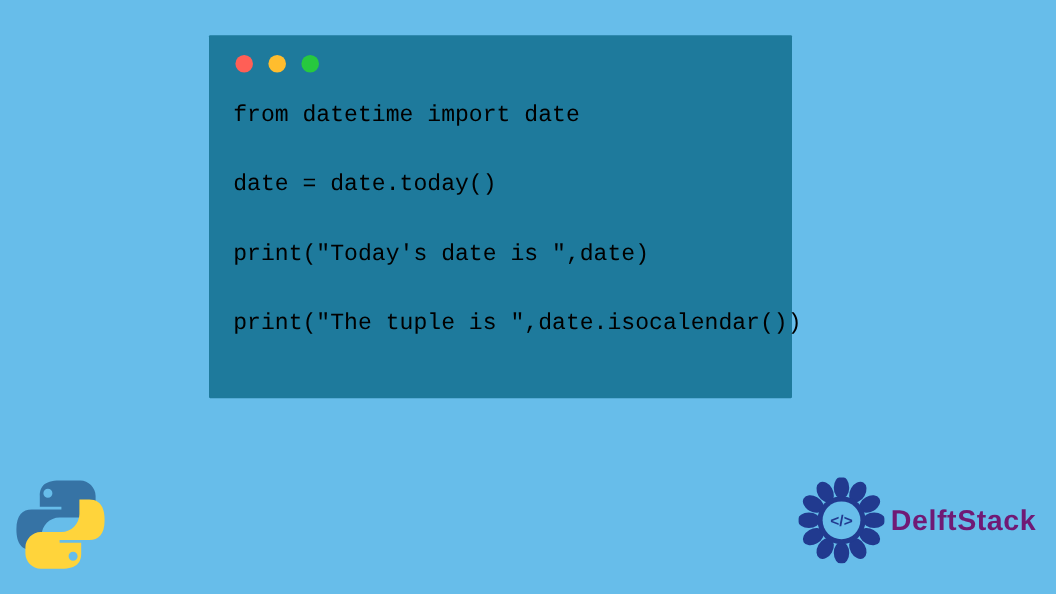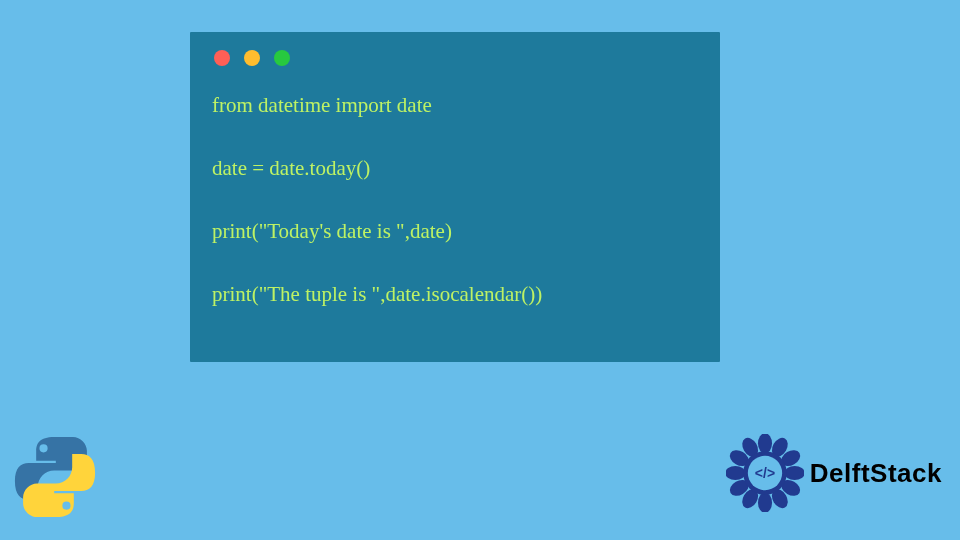--- a/index.html
+++ b/index.html
@@ -37,22 +37,22 @@
   .tl-btn {
     width: 16px;
     height: 16px;
     border-radius: 50%;
   }
   .red    { background: #ff5f56; }
   .yellow { background: #ffbd2e; }
   .green  { background: #27c93f; }
   .code-area {
     margin-top: 24px;
-    color: #bef264;
-    font-family: Liberation Serif, serif;
+    color: #000000;
+    font-family: Liberation Mono, monospace;
     font-size: 21px;
     line-height: 1.5;
     white-space: pre;
   }
 
   
   .python-logo {
     position: absolute;
     left: 10px;
     bottom: 18px;
@@ -67,21 +67,21 @@
     bottom: 28px;
     display: flex;
     align-items: center;
     gap: 6px;
   }
   .delft-badge {
     width: 78px;
     height: 78px;
   }
   .delft-text {
-    color: #000000;
+    color: #701a75;
     font-weight: 700;
     font-size: 26px;
     font-family: Arial, Helvetica, sans-serif;
     letter-spacing: 0.5px;
   }
 </style>
 </head>
 <body>
 
 <div class="stage">

